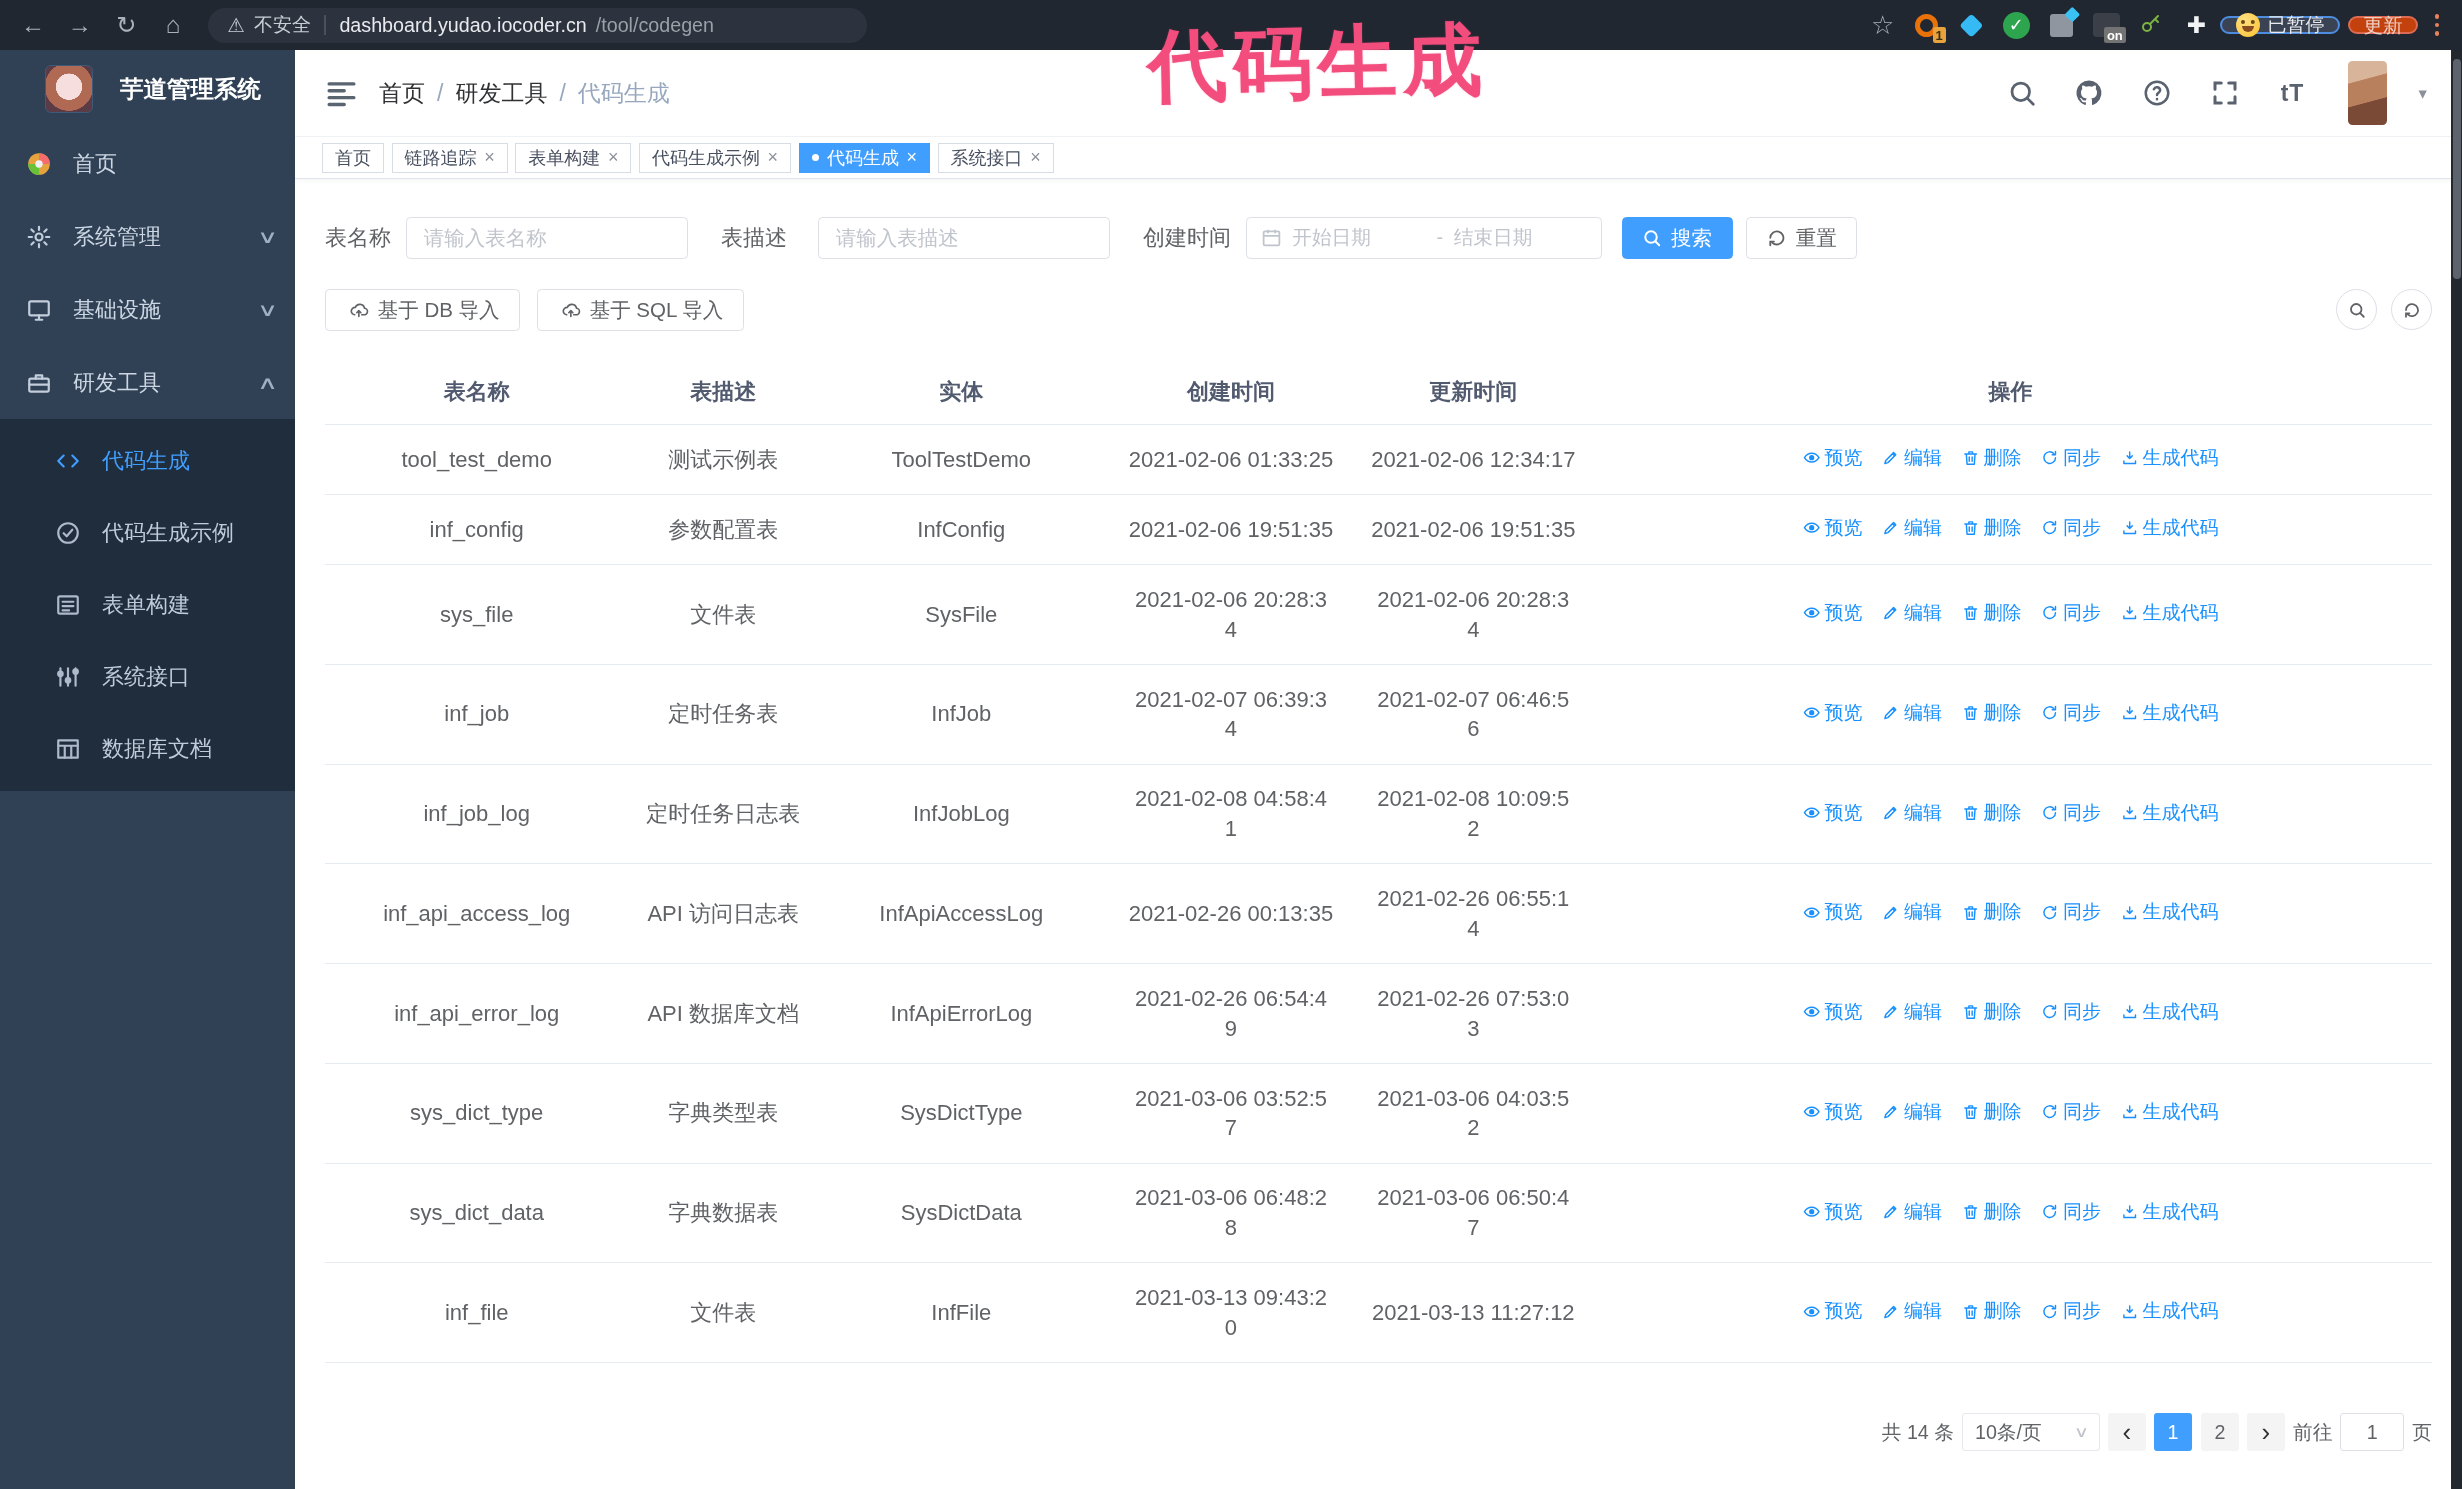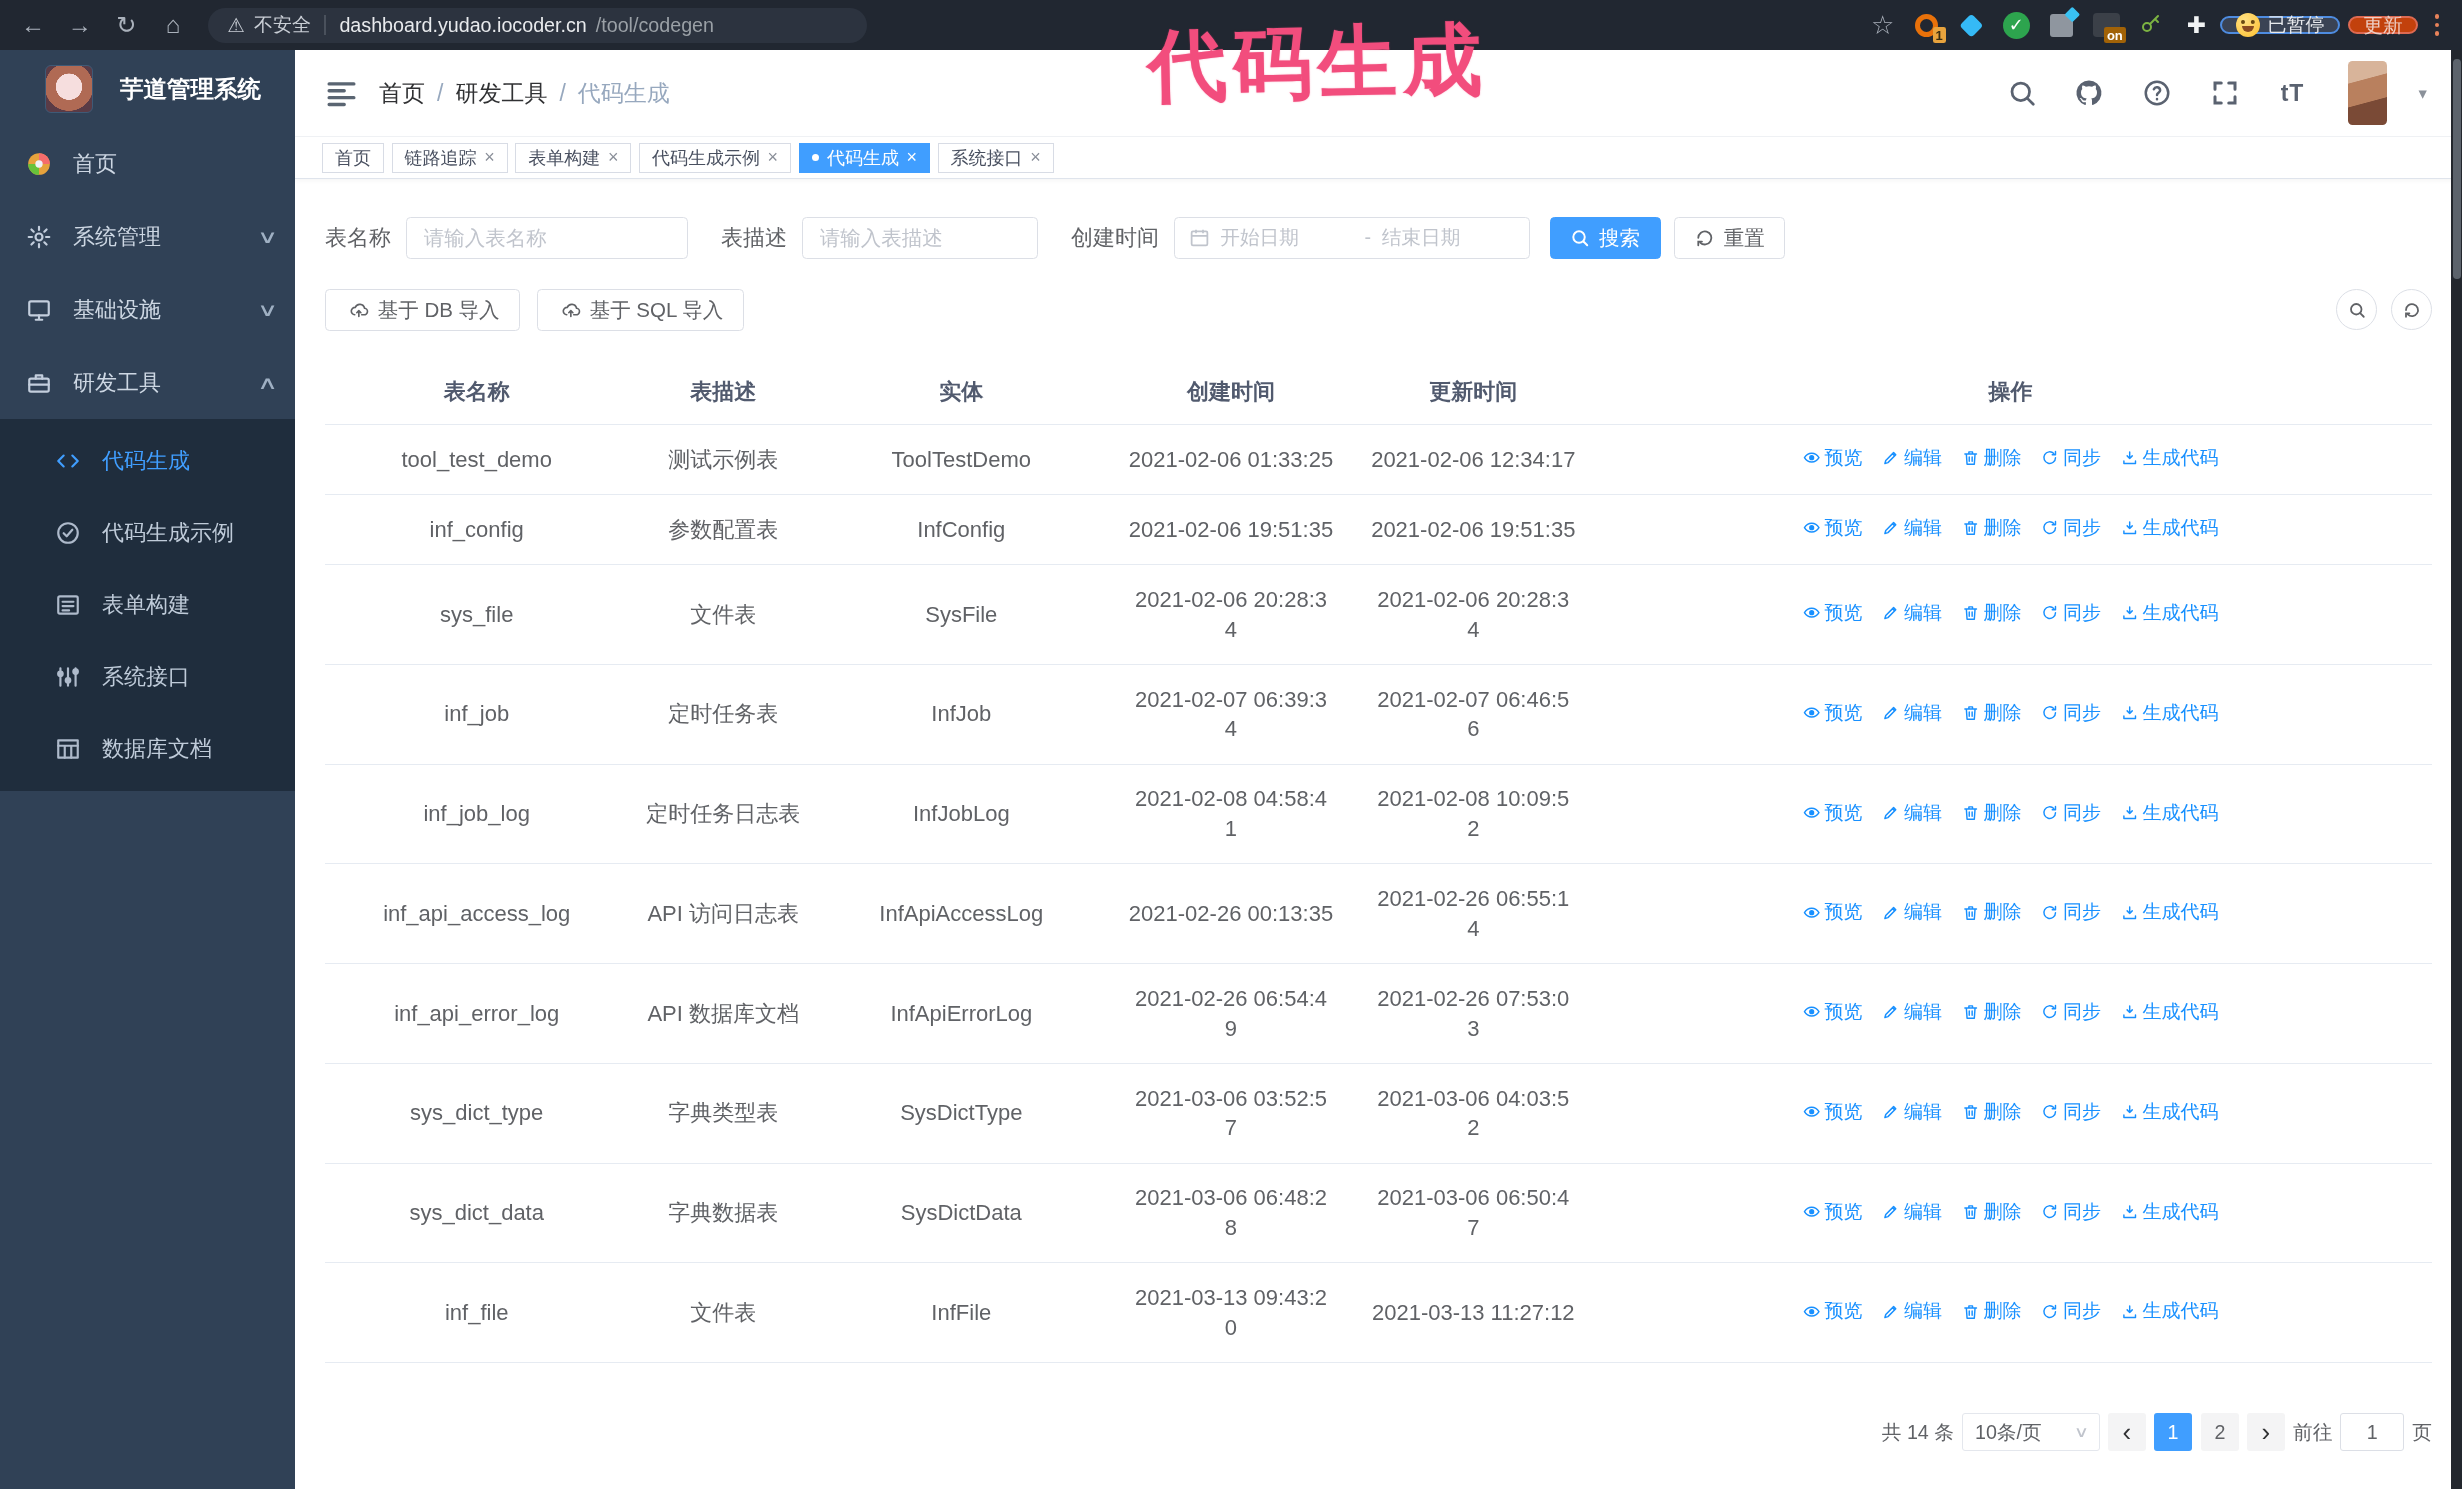--- a/index.html
+++ b/index.html
@@ -87,21 +87,21 @@
   .tab .dot{width:7.6px;height:7.6px;border-radius:50%;background:#fff;}
 
   
   .content{flex:1;padding:18px 30px 0 30px;display:flex;flex-direction:column;min-width:0;}
   .filter-row{display:flex;align-items:center;margin-top:19.7px;height:42px;gap:0;}
   .flabel{font-size:22px;color:#606266;margin-right:15px;white-space:nowrap;}
   .tinput{height:42px;border:0.8px solid #dcdfe6;border-radius:4.5px;padding:0 16.7px;font-size:20.5px;color:#606266;
     font-family:inherit;outline:none;}
   .tinput::placeholder{color:#c0c4cc;}
   .in-name{width:282px;margin-right:33px;}
-  .in-desc{width:236px;margin-right:33px;}
+  .in-desc{width:292px;margin-right:33px;margin-left:16px;}
   .daterange{height:42px;width:356px;border:0.8px solid #dcdfe6;border-radius:4.5px;display:flex;align-items:center;
     padding:0 13.6px;gap:10.6px;color:#c0c4cc;font-size:19.7px;}
   .daterange .i{width:21px;height:21px;color:#c0c4cc;}
   .daterange .dph{flex:1;}
   .btn{height:42px;border-radius:4.5px;display:inline-flex;align-items:center;gap:9px;padding:0 19.7px;
     font-size:20.5px;cursor:pointer;border:0.8px solid #dcdfe6;background:#fff;color:#606266;font-family:inherit;}
   .btn .i{width:19.7px;height:19.7px;}
   .btn.primary{background:#409eff;border-color:#409eff;color:#fff;}
   .btn-search{margin-left:19.7px;}
   .btn-reset{margin-left:13.6px;}
@@ -169,21 +169,21 @@
       <span class="ext">
         <span class="check-green">✓</span>
       </span>
       <span class="ext">
         <span class="panels">
           <i></i>
         </span>
       </span>
       <span class="ext">
         <span class="switch-dark"></span>
-        <span class="badge" style="background:#a16207;color:#fff">on</span>
+        <span class="badge" style="background:#737373;color:#fff">on</span>
       </span>
       <span class="ext">
         <span class="i keyicon" style="width:24px;height:24px">
           <svg viewBox="0 0 24 24" fill="none" stroke="currentColor" stroke-width="2" stroke-linecap="round" stroke-linejoin="round">
             <circle cx="8" cy="14" r="4"></circle>
             <path d="M11 11l8-8M16 6l3 3"></path>
           </svg>
         </span>
       </span>
       <span class="ext">

